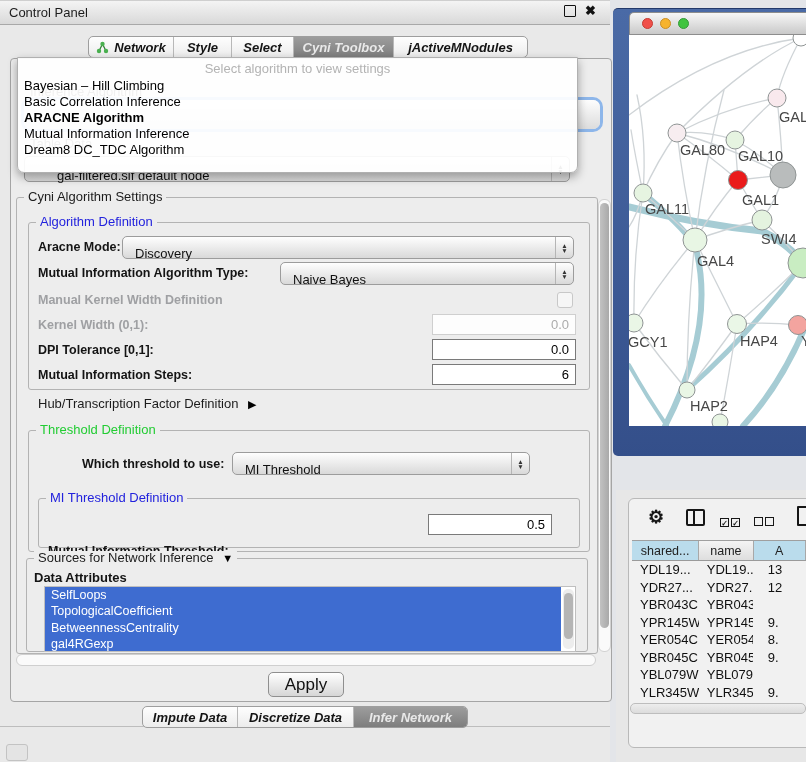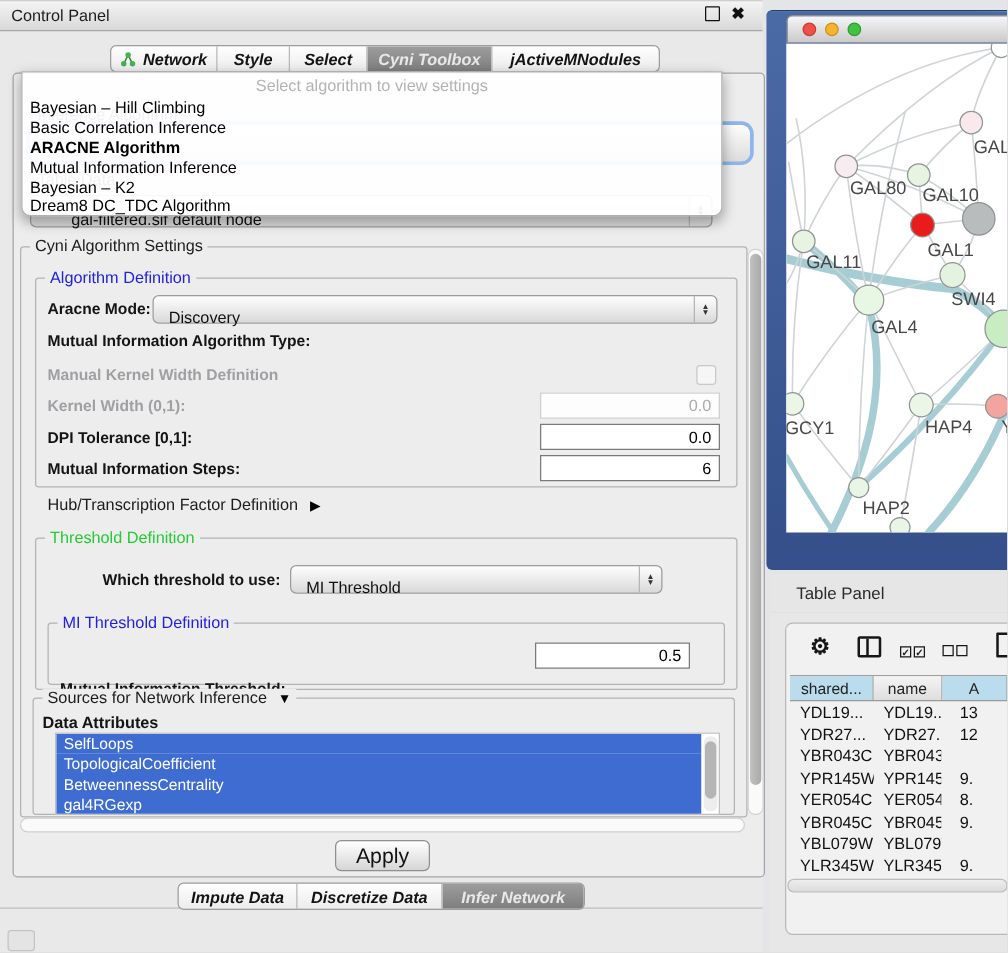--- a/index.html
+++ b/index.html
@@ -156,41 +156,47 @@
       </span>
   </div>
 
   <div class="abs" id="algo-popup">
     <div id="popup-prompt">Select algorithm to view settings</div>
     <div id="popup-items">
         <div class="popup-item">Bayesian – Hill Climbing</div>
         <div class="popup-item">Basic Correlation Inference</div>
         <div class="popup-item hl">ARACNE Algorithm</div>
         <div class="popup-item">Mutual Information Inference</div>
-        <div class="popup-item">Bayesian – K2</div>
         <div class="popup-item">Dream8 DC_TDC Algorithm</div>
       </div>
   </div>
 
   <div class="abs group" style="left:16px;top:197px;width:580px;height:455px;"></div>
   <div class="abs gtitle dark" style="left:24px;top:190px;">Cyni Algorithm Settings</div>
 
   <div class="abs group" style="left:28px;top:222px;width:560px;height:166px;"></div>
   <div class="abs gtitle blue" style="left:36px;top:215px;">Algorithm Definition</div>
 
   <div class="abs lbl" style="left:38px;top:240px;">Aracne Mode:</div>
   <div class="combo" style="left:122px;top:236px;width:452px;height:23px;">
     <span class="val">Discovery</span>
     <span class="stepper">
         <span>▲</span>
         <span>▼</span>
       </span>
   </div>
 
   <div class="abs lbl" style="left:38px;top:266px;">Mutual Information Algorithm Type:</div>
+  <div class="combo" style="left:280px;top:262px;width:294px;height:23px;">
+    <span class="val">Naive Bayes</span>
+    <span class="stepper">
+        <span>▲</span>
+        <span>▼</span>
+      </span>
+  </div>
 
   <div class="abs lbl dis" style="left:38px;top:293px;">Manual Kernel Width Definition</div>
   <div class="abs checkbox" style="left:557px;top:292px;"></div>
 
   <div class="abs lbl dis" style="left:38px;top:318px;">Kernel Width (0,1):</div>
   <div class="abs field dis" style="left:432px;top:314px;width:144px;height:21px;">0.0</div>
 
   <div class="abs lbl" style="left:38px;top:343px;">DPI Tolerance [0,1]:</div>
   <div class="abs field" style="left:432px;top:339px;width:144px;height:21px;">0.0</div>
 
@@ -325,23 +331,20 @@
         <text x="16" y="179" font-size="14.5" fill="#474747" font-family="&quot;Liberation Sans&quot;, sans-serif">GAL11</text>
         <text x="132" y="209" font-size="14.5" fill="#474747" font-family="&quot;Liberation Sans&quot;, sans-serif">SWI4</text>
         <text x="68" y="231" font-size="14.5" fill="#474747" font-family="&quot;Liberation Sans&quot;, sans-serif">GAL4</text>
         <text x="-1" y="312" font-size="14.5" fill="#474747" font-family="&quot;Liberation Sans&quot;, sans-serif">GCY1</text>
         <text x="111" y="311" font-size="14.5" fill="#474747" font-family="&quot;Liberation Sans&quot;, sans-serif">HAP4</text>
         <text x="172" y="311" font-size="14.5" fill="#474747" font-family="&quot;Liberation Sans&quot;, sans-serif">Y</text>
         <text x="61" y="376" font-size="14.5" fill="#474747" font-family="&quot;Liberation Sans&quot;, sans-serif">HAP2</text>
       </svg>
   </div>
 
-  <div class="abs" id="tp-titlebar">
-    <span id="tp-title">Table Panel</span>
-  </div>
   <div class="abs" id="tp-body"></div>
   <div class="abs" id="tp-inner"></div>
 
   <div class="tool-ic" style="left:648px;top:506px;font-size:18px;font-weight:bold;">⚙</div>
   <div class="tool-ic cols-ic" style="left:686px;top:509px;"></div>
   <div class="tool-ic" style="left:720px;top:512px;">
     <span class="cb">✓</span><span class="cb" style="margin-left:2px;">✓</span>
   </div>
   <div class="tool-ic" style="left:754px;top:512px;">
     <span class="cb"></span><span class="cb" style="margin-left:2px;"></span>

